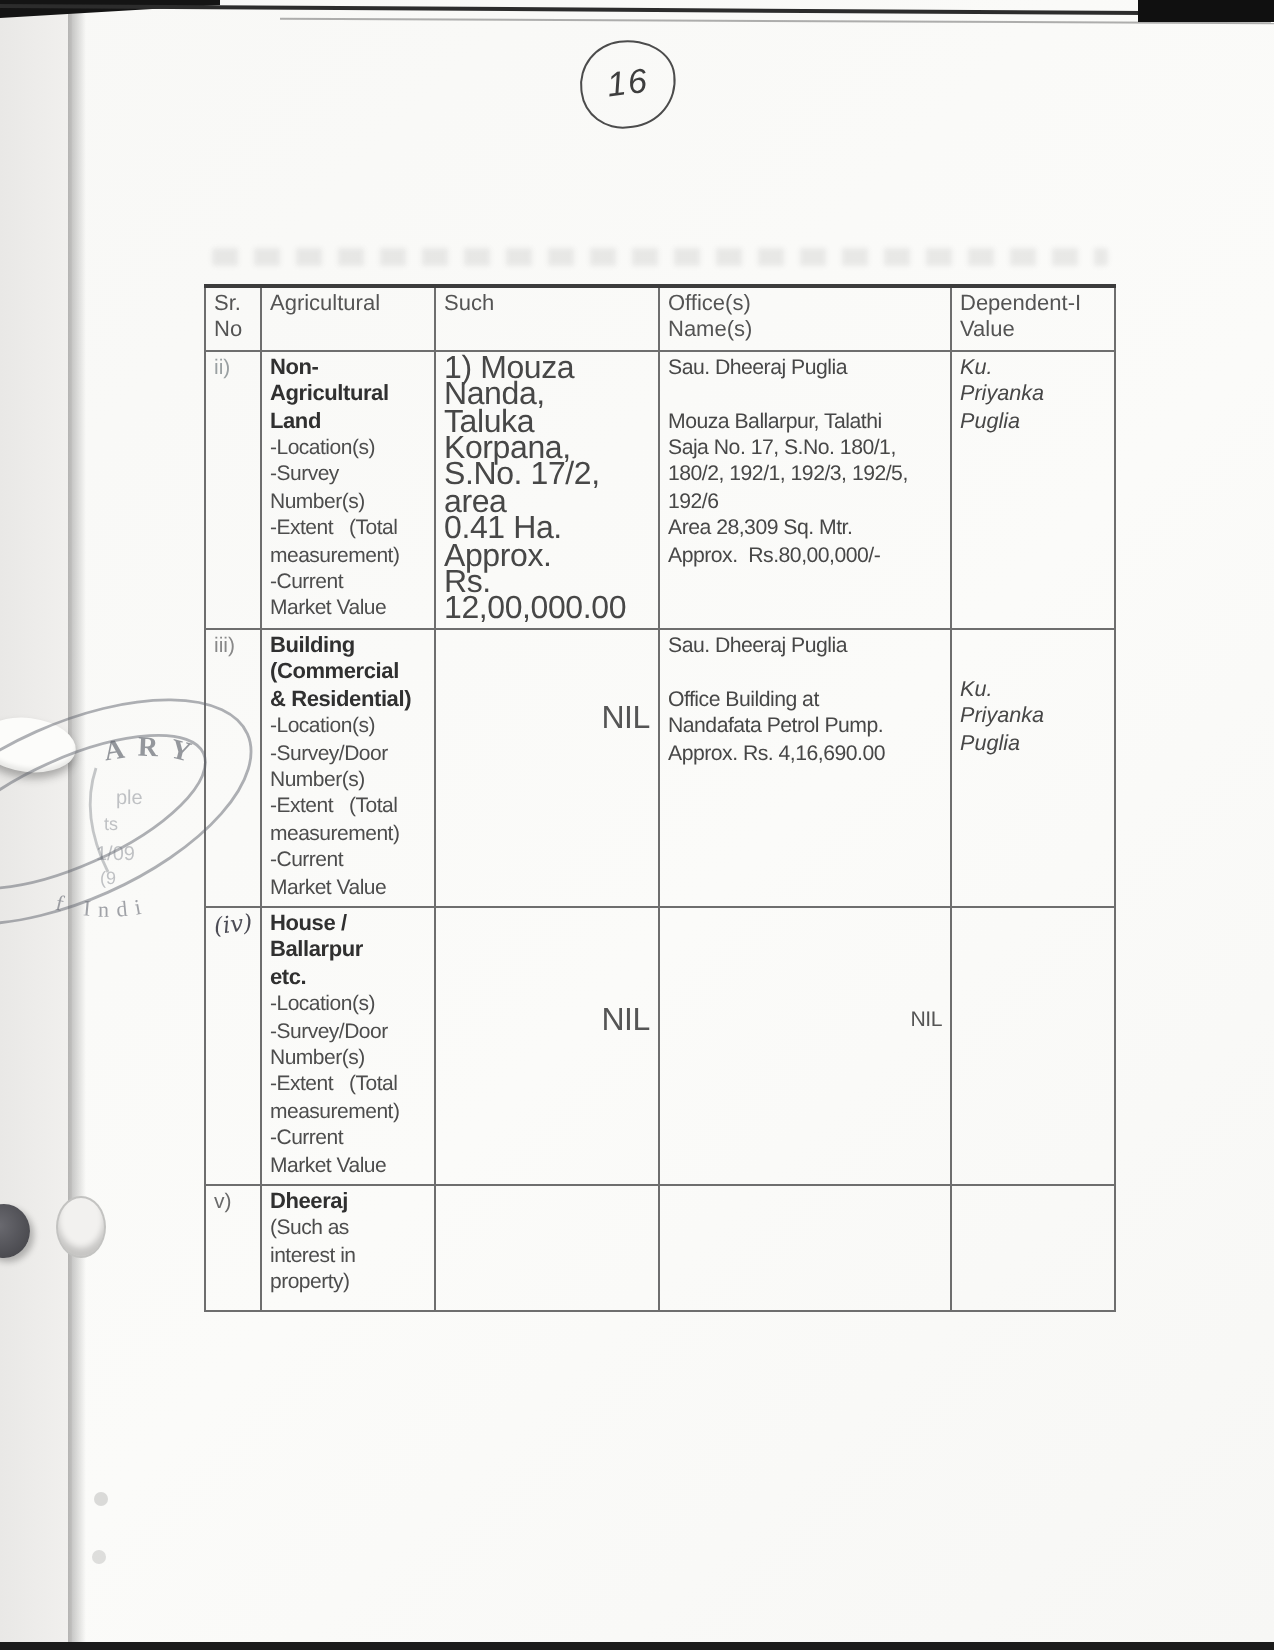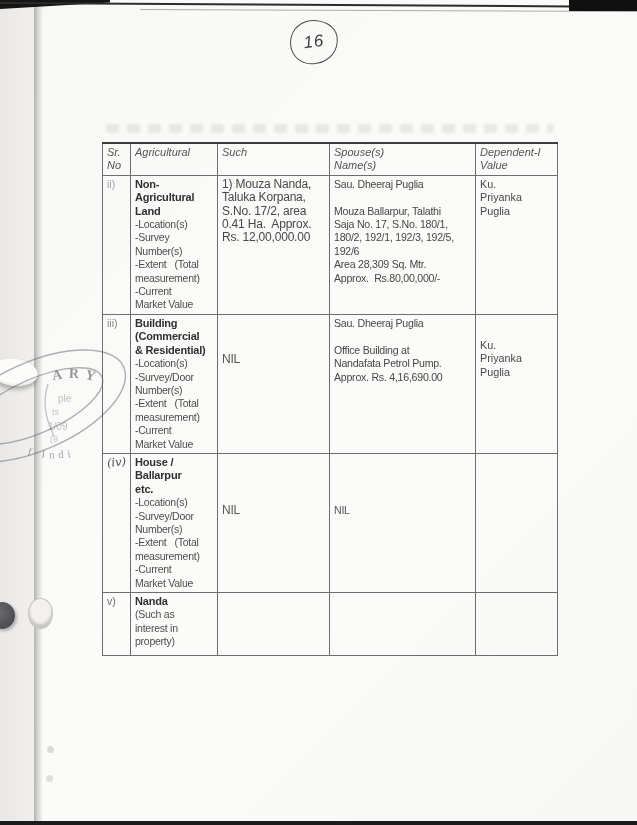--- a/index.html
+++ b/index.html
@@ -41,36 +41,36 @@
   .page-num{position:absolute;left:290px;top:20px;width:46px;height:42px;
     border:1.7px solid #4c4c4c;border-radius:48% 55% 52% 46%/52% 46% 55% 48%;
     transform:rotate(-7deg);display:flex;align-items:center;justify-content:center;
     color:#3e3e3e;font-size:17px;font-style:italic;letter-spacing:1px;}
   
   table.doc{position:absolute;left:102px;top:142px;width:455px;border-collapse:collapse;
     table-layout:fixed;font-size:11px;line-height:13.4px;color:#474747;}
   table.doc td,table.doc th{border:1px solid #6e6e6e;vertical-align:top;
     padding:2px 4px 2px 4px;font-weight:normal;text-align:left;}
   table.doc{border-top:2px solid #3c3c3c;}
-  tr.hdr th{height:22px;color:#545454;font-size:11px;font-style:italic;}
+  tr.hdr th{height:22px;color:#545454;font-size:11px;}
   th.sr-h{color:#b3b5b6;white-space:pre-line;}
   th.dep-h{text-align:center;white-space:pre-line;}
   th.spouse-h{white-space:pre-line;}
   .pre{white-space:pre-wrap;}
   td.sr{color:#9aa0a2;font-size:10.5px;}
   tr.r3 td.sr{color:#888;}
   tr.r5 td.sr{color:#6a6a6a;}
   .hand{display:inline-block;font-style:italic;transform:rotate(-6deg);
     color:#4c4c55;font-size:11.5px;font-family:"DejaVu Serif",serif;}
   .b{font-weight:bold;color:#303030;font-size:11px;letter-spacing:-.2px;}
   .details{font-size:10.5px;letter-spacing:-.25px;color:#4d4d4d;}
-  td.selfcell{font-size:12px;letter-spacing:-.2px;}
+  td.selfcell{font-size:16px;letter-spacing:-.2px;}
   td.spousecell{font-size:10.6px;letter-spacing:-.25px;}
-  td.depcell{font-size:10.8px;}
-  .nil-mid{display:block;text-align:left;padding-top:36px;color:#555;}
+  td.depcell{font-size:10.8px;font-style:italic;}
+  .nil-mid{display:block;text-align:right;padding-top:36px;color:#555;}
   tr.r4 .nil-mid{padding-top:48px;}
   .dep-pad{display:block;padding-top:22px;}
   
   tr.r2 td{height:131px;} tr.r3 td{height:130px;} tr.r4 td{height:128px;} tr.r5 td{height:58px;}
   
   .stamp{position:absolute;left:-36px;top:346px;width:182px;height:126px;pointer-events:none;}
   .stamp svg{width:100%;height:100%;}
 </style>
 </head>
 <body>
@@ -102,21 +102,21 @@
         <col style="width:112px">
       <col style="width:146px">
         <col style="width:82px">
     </colgroup>
     <tbody>
         <tr class="hdr">
       <th class="sr-h">Sr.
 No</th>
       <th>Agricultural</th>
       <th>Such</th>
-      <th class="spouse-h">Spouse(s)
+      <th class="spouse-h">Office(s)
 Name(s)</th>
       <th class="dep-h">Dependent-I
 Value</th>
     </tr>
 
     <tr class="r2">
       <td class="sr">ii)</td>
       <td>
         <div class="b pre">Non-
 Agricultural
@@ -197,21 +197,21 @@
       </td>
       <td class="spousecell">
         <span class="nil-mid">NIL</span>
       </td>
       <td class="depcell"></td>
     </tr>
 
     <tr class="r5">
       <td class="sr">v)</td>
       <td>
-        <div class="b pre">Nanda</div>
+        <div class="b pre">Dheeraj</div>
         <div class="details pre">(Such as
 interest in
 property)</div>
       </td>
       <td></td>
       <td></td>
       <td></td>
     </tr>
   </tbody>
     </table>

